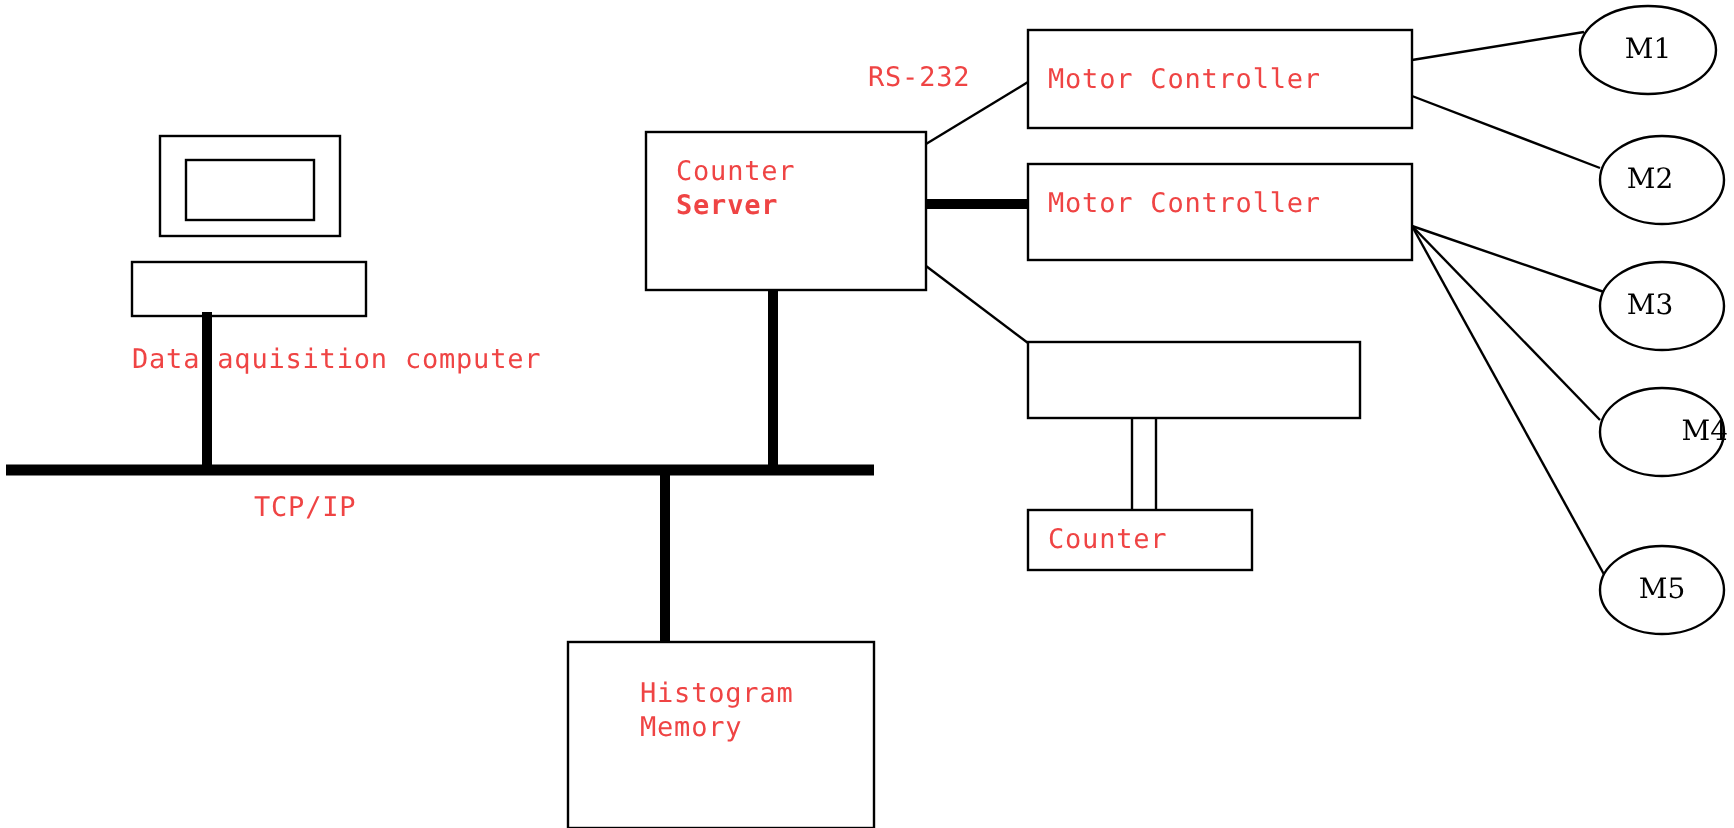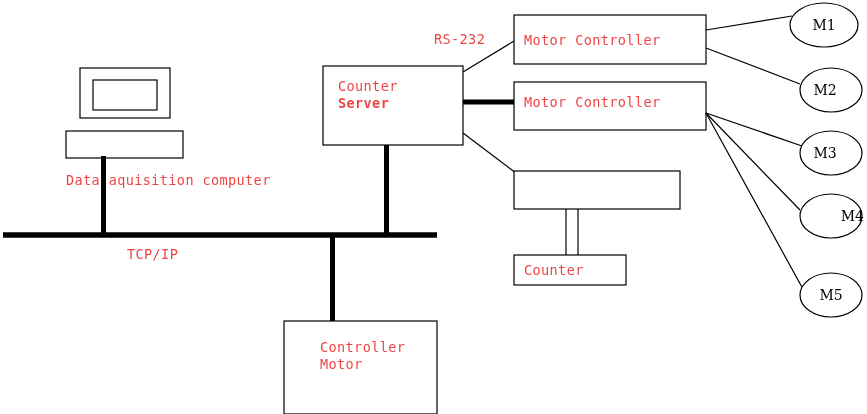--- a/index.html
+++ b/index.html
@@ -125,22 +125,22 @@
 
   <div class="lbl" style="left:524px; top:32px;">Motor Controller</div>
 
   <div class="lbl" style="left:524px; top:94px;">Motor Controller</div>
 
 
   <div class="lbl" style="left:524px; top:262px;">Counter</div>
 
   <div class="lbl" style="left:127px; top:246px;">TCP/IP</div>
 
-  <div class="lbl" style="left:320px; top:339px;">Controller</div>
-  <div class="lbl" style="left:320px; top:356px;">Motor</div>
+  <div class="lbl" style="left:320px; top:339px;">Histogram</div>
+  <div class="lbl" style="left:320px; top:356px;">Memory</div>
 
   <div class="motor-lbl" style="left:794px; top:17px; width:60px;">M1</div>
   <div class="motor-lbl" style="left:801px; top:82px; width:48px;">M2</div>
   <div class="motor-lbl" style="left:801px; top:145px; width:48px;">M3</div>
   <div class="motor-lbl" style="left:784px; top:208px; width:80px;text-align:right;">M4</div>
   <div class="motor-lbl" style="left:801px; top:287px; width:60px;">M5</div>
 
 </div>
 
 </body></html>

